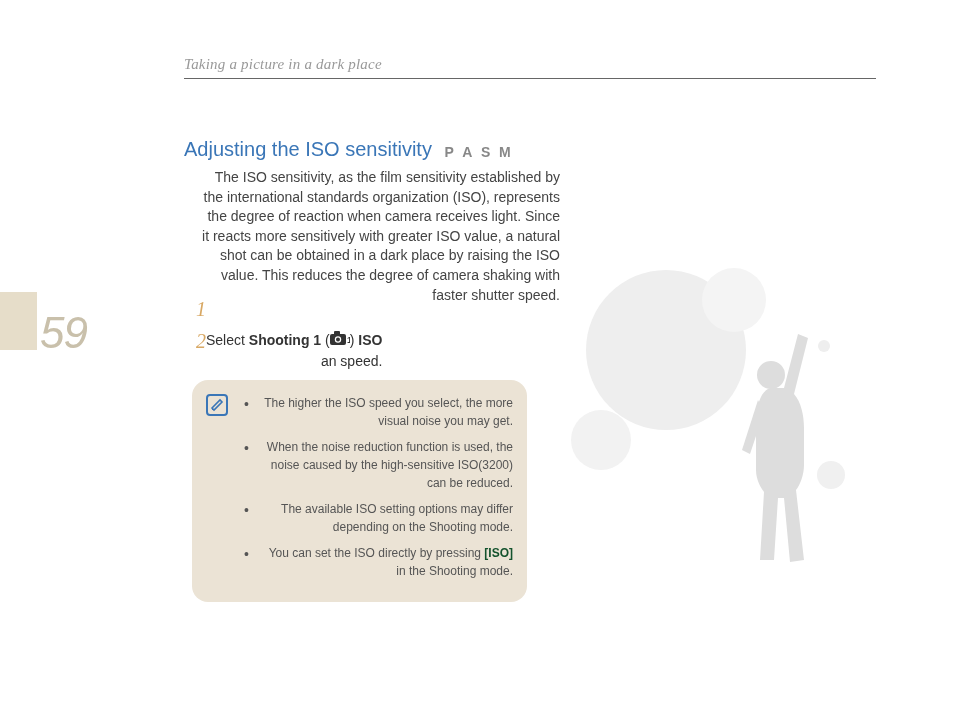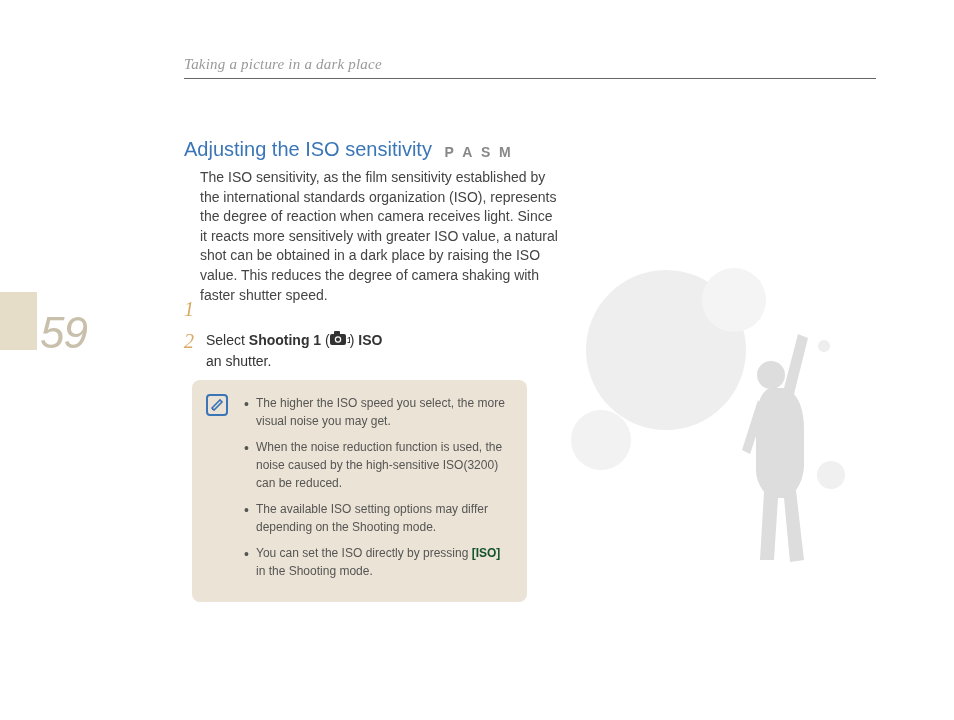--- a/index.html
+++ b/index.html
@@ -1,30 +1,30 @@
 <!DOCTYPE html>
 <html><head>
 <meta charset="utf-8">
 <style>
   * { box-sizing: border-box; margin: 0; padding: 0; }
   html, body { width: 954px; height: 720px; font-family: Arial, Helvetica, sans-serif; color: #333; background: #fff; }
-  .page { position: relative; width: 916px; height: 720px; }
+  .page { position: relative; width: 916px; height: 720px; text-align: right; }
   .header-line { position: absolute; left: 184px; right: 40px; top: 78px; border-bottom: 1px solid #666; }
   .breadcrumb { position: absolute; left: 184px; top: 56px; font-size: 15px; color: #999; font-style: italic; font-family: Georgia, 'Times New Roman', serif; letter-spacing: 0.2px; }
   .section-title { position: absolute; left: 184px; top: 138px; font-size: 20px; color: #3a76b7; font-weight: 400; }
   .modes { display: inline-block; margin-left: 6px; vertical-align: middle; }
   .modes span { display: inline-block; color: #888; font-weight: 700; font-size: 14px; letter-spacing: 1px; margin: 0 1px; }
   .body-text { position: absolute; left: 200px; top: 168px; width: 360px; font-size: 14px; line-height: 1.4; color: #444; }
   .steps { position: absolute; left: 184px; top: 298px; width: 360px; }
   .step { display: flex; margin-bottom: 10px; }
   .step-num { font-family: Georgia, 'Times New Roman', serif; font-style: italic; color: #d8a864; font-size: 20px; width: 22px; flex-shrink: 0; line-height: 1.1; }
   .step-text { font-size: 14px; color: #333; line-height: 1.45; }
   .step-text .bold { font-weight: 700; }
   .cam-icon { display: inline-block; vertical-align: middle; position: relative; top: -1px; }
-  .note-box { position: absolute; left: 192px; top: 380px; width: 335px; background: #ebe3d5; border-radius: 8px; padding: 14px 14px 14px 52px; }
+  .note-box { position: absolute; left: 192px; top: 380px; width: 335px; background: #ebe3d5; border-radius: 16px; padding: 14px 14px 14px 52px; }
   .note-icon { position: absolute; left: 14px; top: 14px; width: 22px; height: 22px; border: 2px solid #3a76b7; border-radius: 4px; display:flex; align-items:center; justify-content:center;}
   .note-icon svg { display:block; }
   .note-box ul { list-style: none; }
   .note-box li { position: relative; padding-left: 12px; font-size: 12px; color: #555; line-height: 1.5; margin-bottom: 8px; }
   .note-box li::before { content: "•"; position: absolute; left: 0; top: 0; color: #555; font-size: 14px; }
   .note-box li .bold { font-weight: 700; color: #14532d; }
   .page-num-block { position: absolute; left: 0; top: 292px; width: 37px; height: 58px; background: #e6ddc9; }
   .page-num { position: absolute; left: 40px; top: 308px; font-family: Liberation Sans, sans-serif; font-style: italic; font-size: 44px; color: #c9c0ab; letter-spacing: -1px; }
   .deco { position: absolute; right: 40px; top: 230px; width: 330px; height: 360px; pointer-events: none; }
 </style>
@@ -58,21 +58,21 @@
       <div class="step-num">2</div>
       <div class="step-text">
         <span>Select </span><span class="bold">Shooting 1</span>
         (<span class="cam-icon"><svg width="20" height="14" viewBox="0 0 20 14">
               <rect x="0" y="3" width="16" height="11" rx="2" fill="#333"></rect>
               <rect x="4" y="0" width="6" height="4" rx="1" fill="#333"></rect>
               <circle cx="8" cy="8.5" r="3.2" fill="#fff"></circle>
               <circle cx="8" cy="8.5" r="2" fill="#333"></circle>
               <text x="17" y="12" font-size="9" font-weight="700" fill="#333">1</text>
             </svg></span>)
-        <span>  </span><span class="bold">ISO</span><br><span> an shutter.</span>
+        <span>  </span><span class="bold">ISO</span><br><span> an speed.</span>
       </div>
     </div>
   </div>
 
   <div class="note-box">
     <div class="note-icon">
       <svg width="14" height="14" viewBox="0 0 14 14">
           <path d="M2 10 L10 2 L12 4 L4 12 Z" fill="none" stroke="#3a76b7" stroke-width="1.6"></path>
           <path d="M2 12 L2 10 L4 12 Z" fill="#3a76b7"></path>
         </svg>

